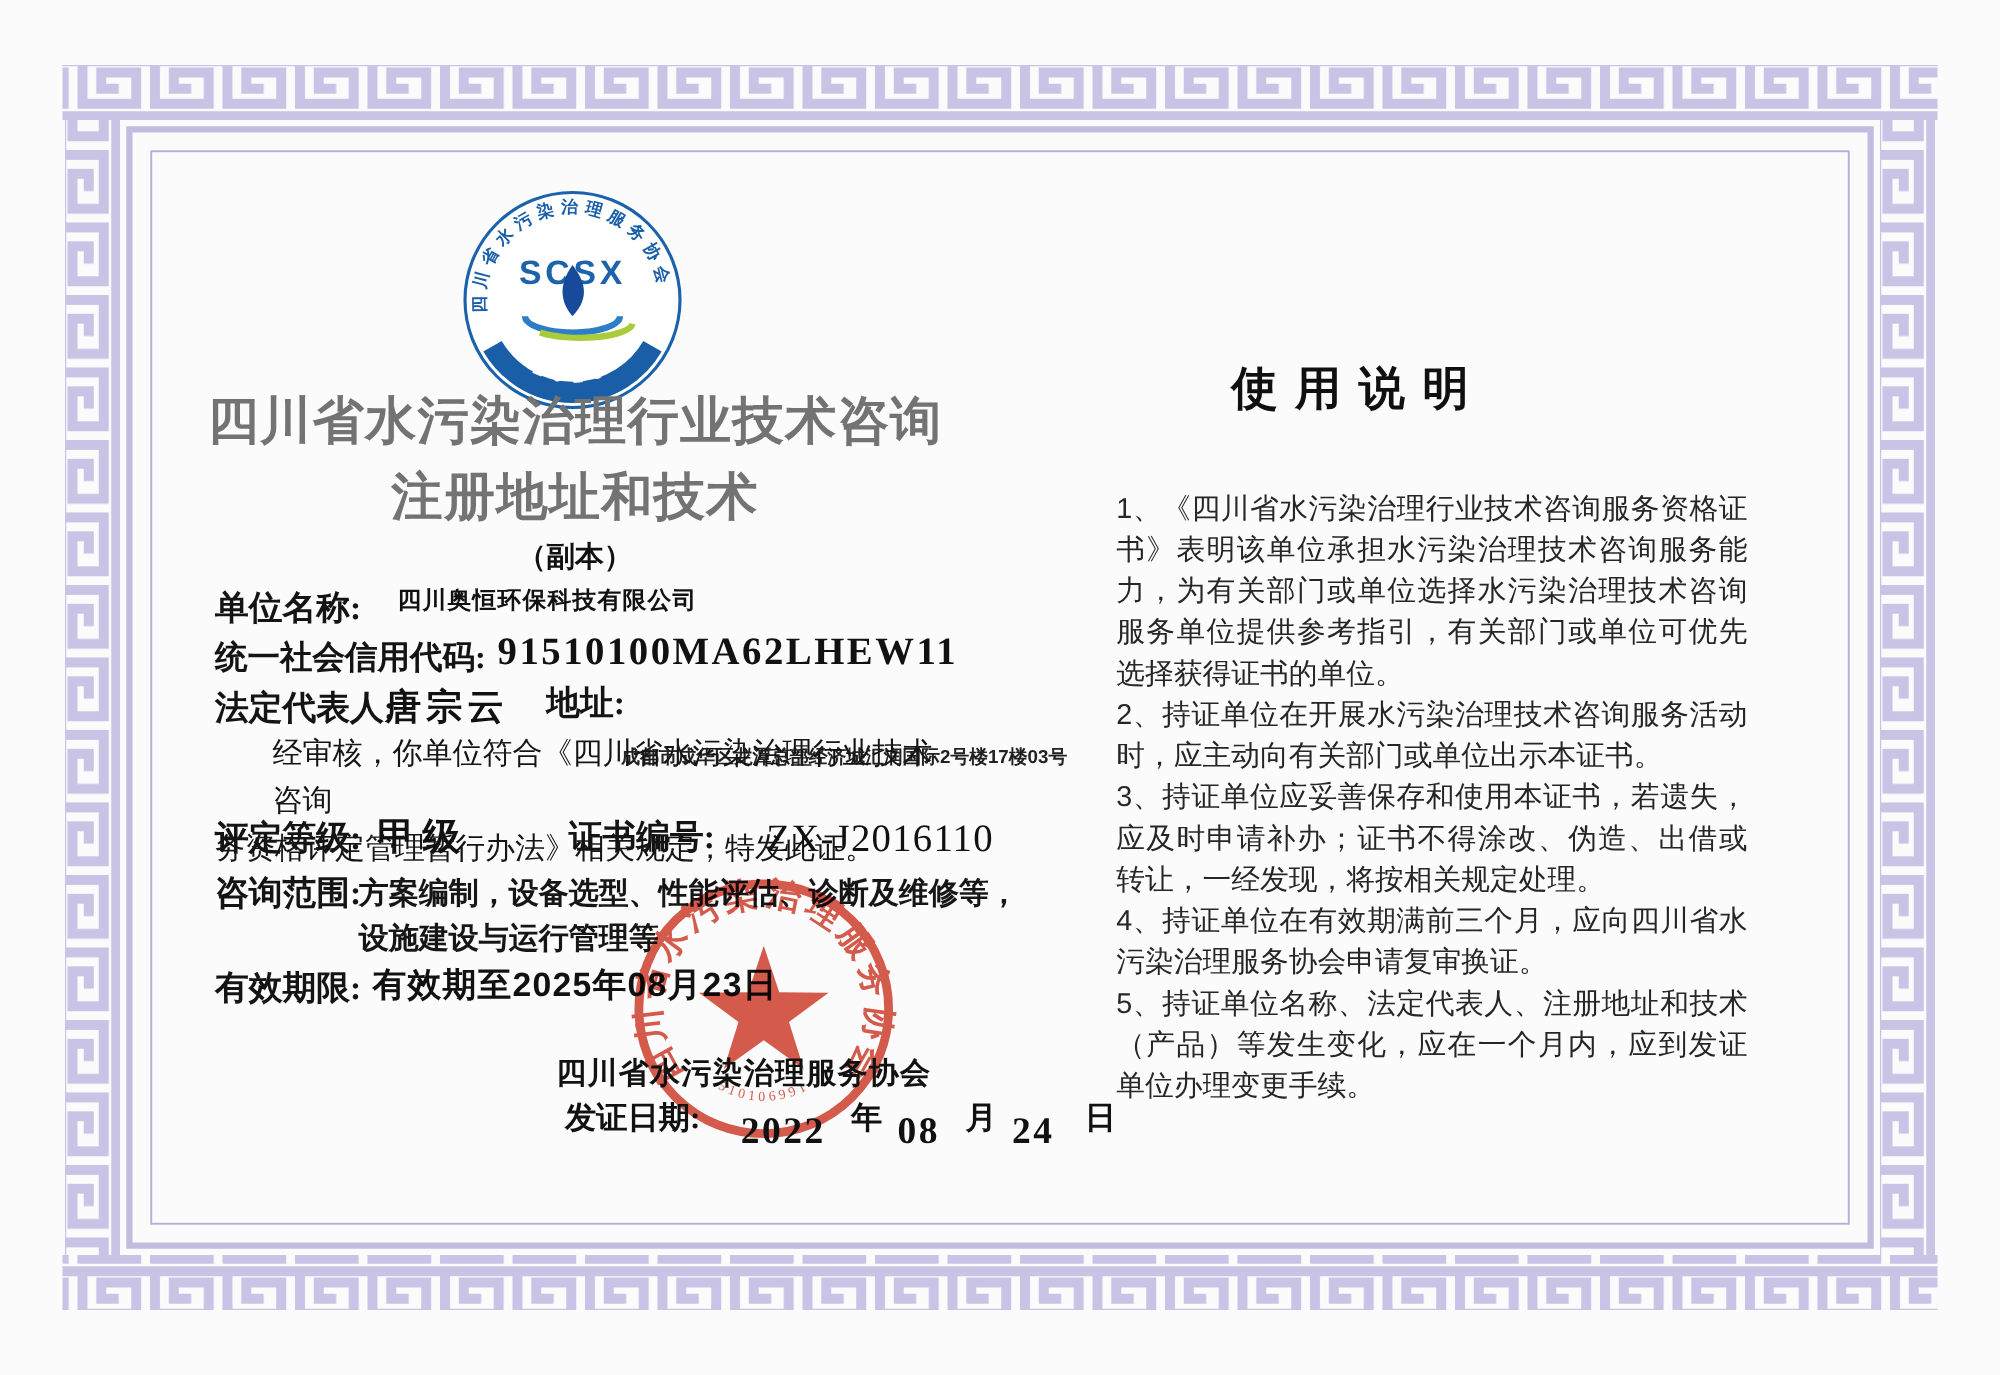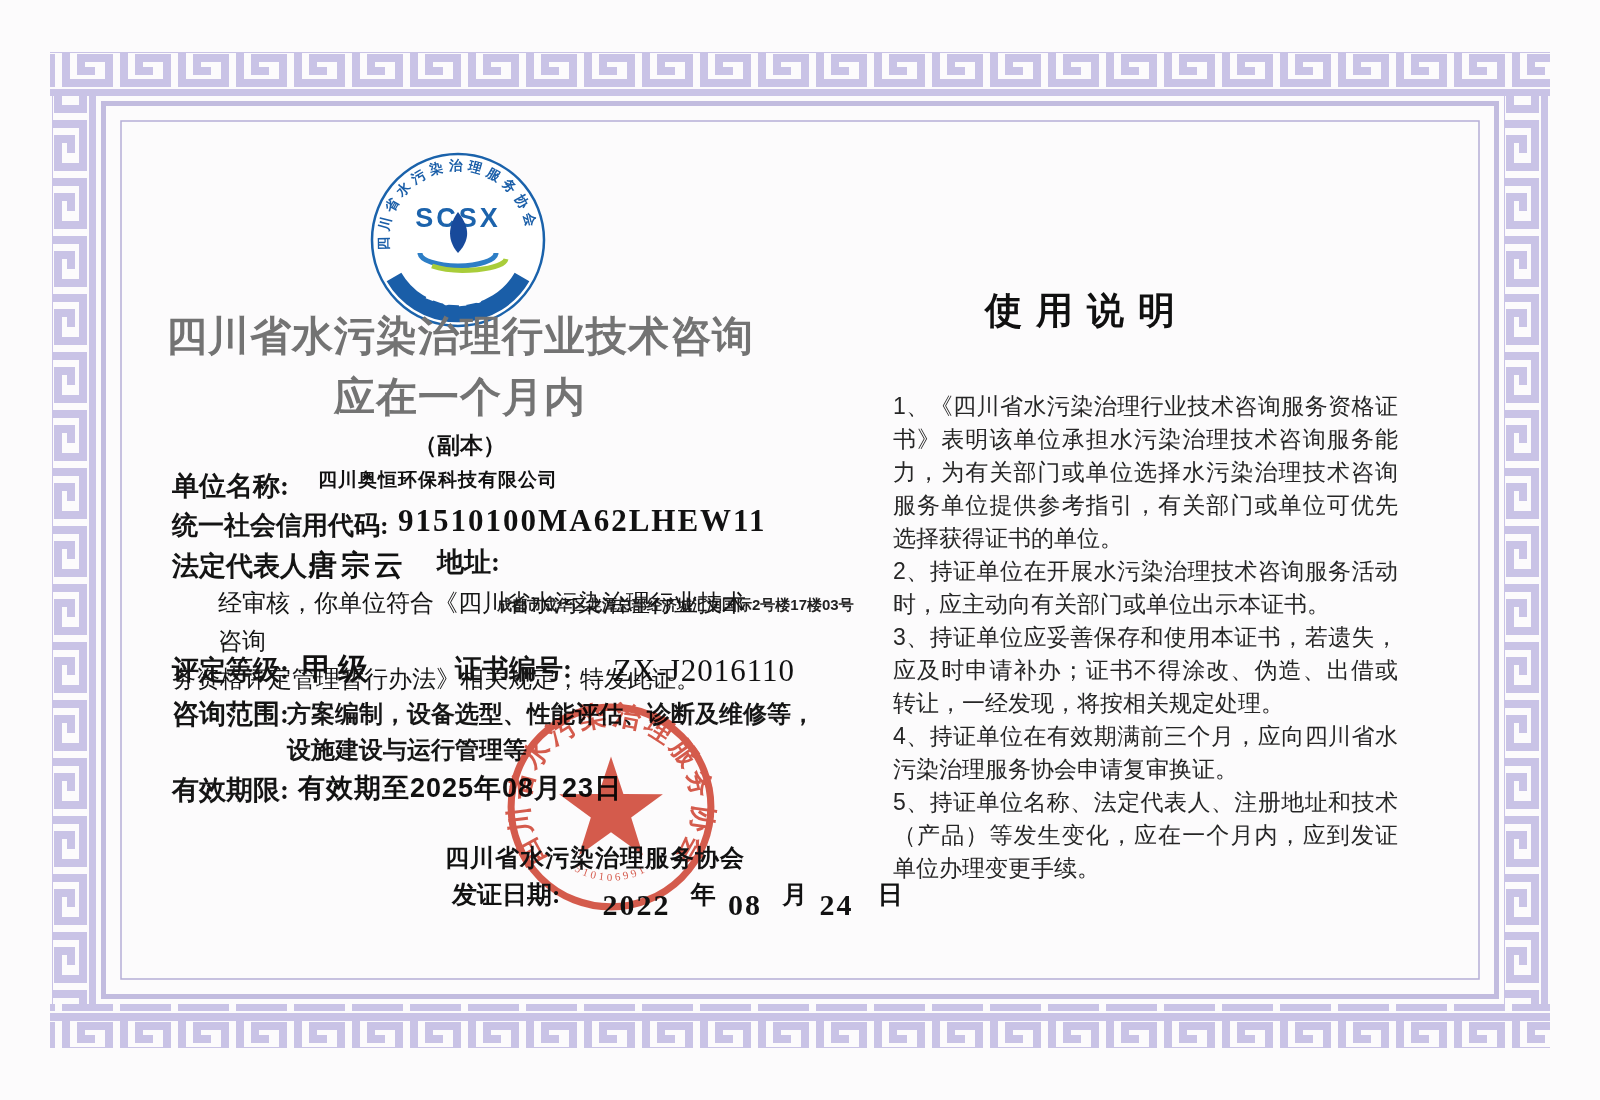--- a/index.html
+++ b/index.html
@@ -82,21 +82,21 @@
     <text x="44" y="139" font-size="11" fill="#ffffff">✦</text>
     <text x="128" y="139" font-size="11" fill="#ffffff">✦</text>
     <text x="90" y="77" text-anchor="middle" font-size="27" font-weight="bold" fill="#1c63ac" letter-spacing="3" font-family="Liberation Sans, DejaVu Sans, sans-serif">SCSX</text>
     <path d="M90,62 C99,74 105,87 90,103 C77,88 82,73 90,62" fill="#184a9b"></path>
     <path d="M52,103 a38,13 0 1 0 76,0" fill="none" stroke="#2d7ec6" stroke-width="5"></path>
     <path d="M64,116 a42,12 0 0 0 74,-7" fill="none" stroke="#a9cd3a" stroke-width="5"></path>
   </svg>
 
   <div class="abs title-block">
     <div>四川省水污染治理行业技术咨询</div>
-    <div>应在一个月内</div>
+    <div>注册地址和技术</div>
   </div>
   <div class="abs subtitle">（副本）</div>
 
   <div class="abs lbl" style="left:172px;top:468px;">单位名称:</div>
   <div class="abs val-company">四川奥恒环保科技有限公司</div>
 
   <div class="abs lbl" style="left:172px;top:508px;font-size:26px;">统一社会信用代码:</div>
   <div class="abs val-credit">91510100MA62LHEW11</div>
 
   <div class="abs lbl" style="left:172px;top:548px;">法定代表人:</div>
@@ -134,21 +134,21 @@
       </text>
       <text font-size="11" fill="#d03b2a" letter-spacing="3" text-anchor="middle">
         <textPath href="#sealCodeArc" startOffset="50%">510106991</textPath>
       </text>
     </g>
   </svg>
 
   <div class="abs issuer">四川省水污染治理服务协会</div>
   <div class="abs date-row">
     <span>发证日期:</span>
-    <span class="num" style="margin-left:36px;">2022</span>
+    <span class="num" style="margin-left:26px;">2022</span>
     <span class="cjk">年</span>
     <span class="num">08</span>
     <span class="cjk">月</span>
     <span class="num">24</span>
     <span class="cjk" style="margin-left:18px;">日</span>
   </div>
 
   <div class="abs usage-title">使用说明</div>
   <div class="abs usage-body">
     <p>1、《四川省水污染治理行业技术咨询服务资格证书》表明该单位承担水污染治理技术咨询服务能力，为有关部门或单位选择水污染治理技术咨询服务单位提供参考指引，有关部门或单位可优先选择获得证书的单位。</p>

